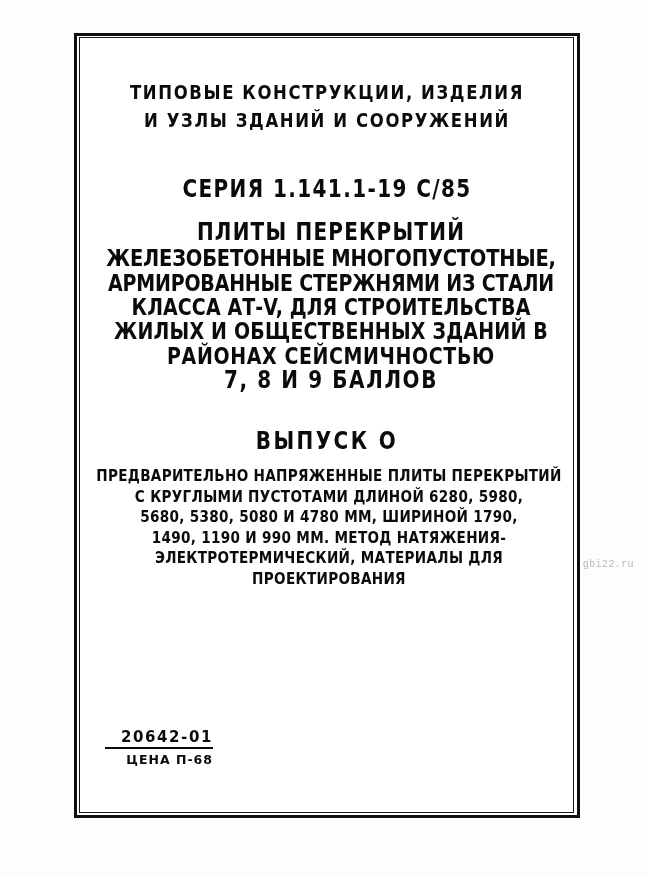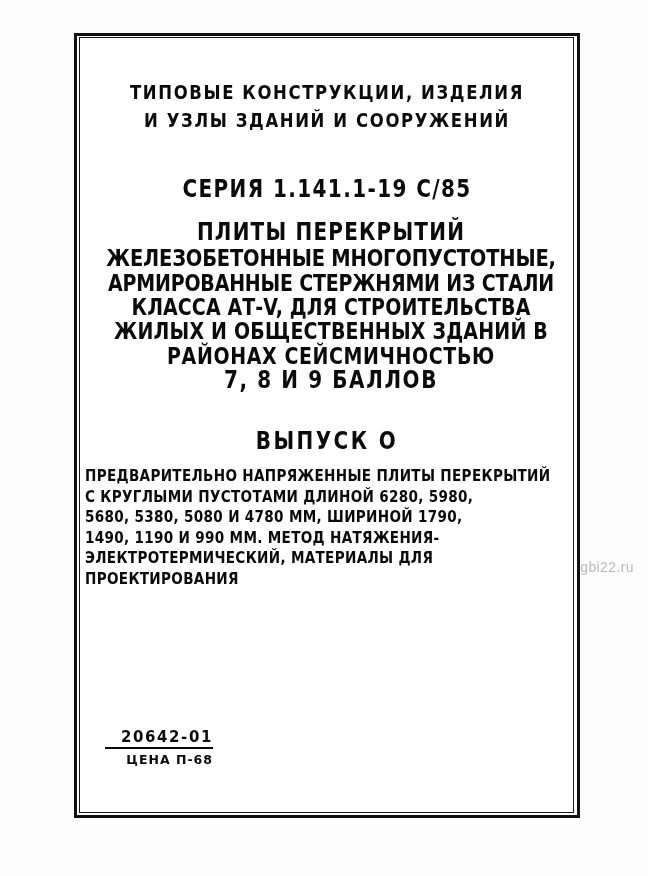--- a/index.html
+++ b/index.html
@@ -131,23 +131,23 @@
     letter-spacing: 2.4px;
     font-weight: bold;
     transform: scaleY(1.22);
     transform-origin: center top;
   }
 
   
   #description-block {
     position: absolute;
     top: 432px;
-    left: 8px;
+    left: 18px;
     right: 14px;
-    text-align: left;
+    text-align: center;
   }
   #description-block .dline {
     font-size: 13.6px;
     letter-spacing: 0.3px;
     font-weight: bold;
     line-height: 1.0;
     margin-bottom: 7px;
     transform: scaleY(1.2);
     transform-origin: left top;
     white-space: nowrap;
@@ -187,23 +187,23 @@
     margin-left: 14px;
     font-family: "DejaVu Sans", sans-serif;
     text-transform: uppercase;
   }
 
   
   #watermark {
     position: absolute;
     right: 14px;
     top: 559px;
-    font-size: 14px;
+    font-size: 10px;
     color: #b9b9b9;
-    font-family: Liberation Sans, sans-serif;
+    font-family: Liberation Mono, monospace;
     letter-spacing: 0.4px;
     user-select: none;
   }
 </style>
 </head>
 <body>
 
 <div id="page">
 
   <div id="doc-frame">

